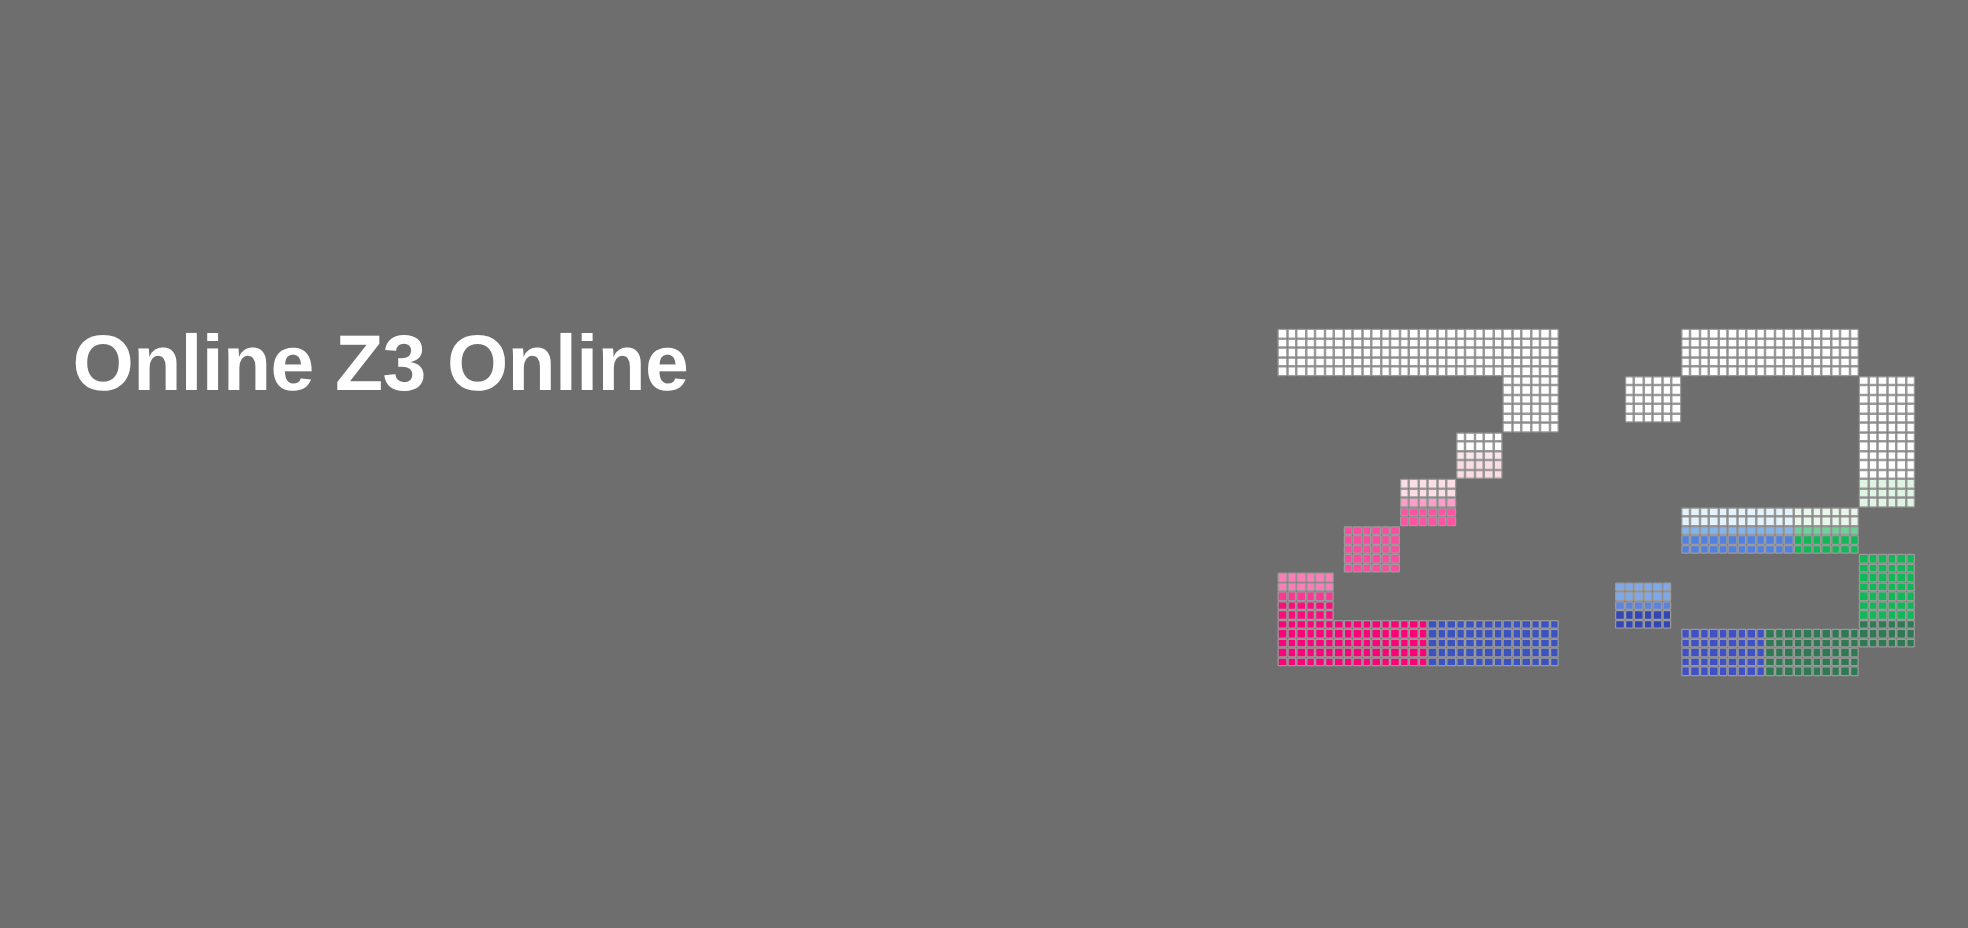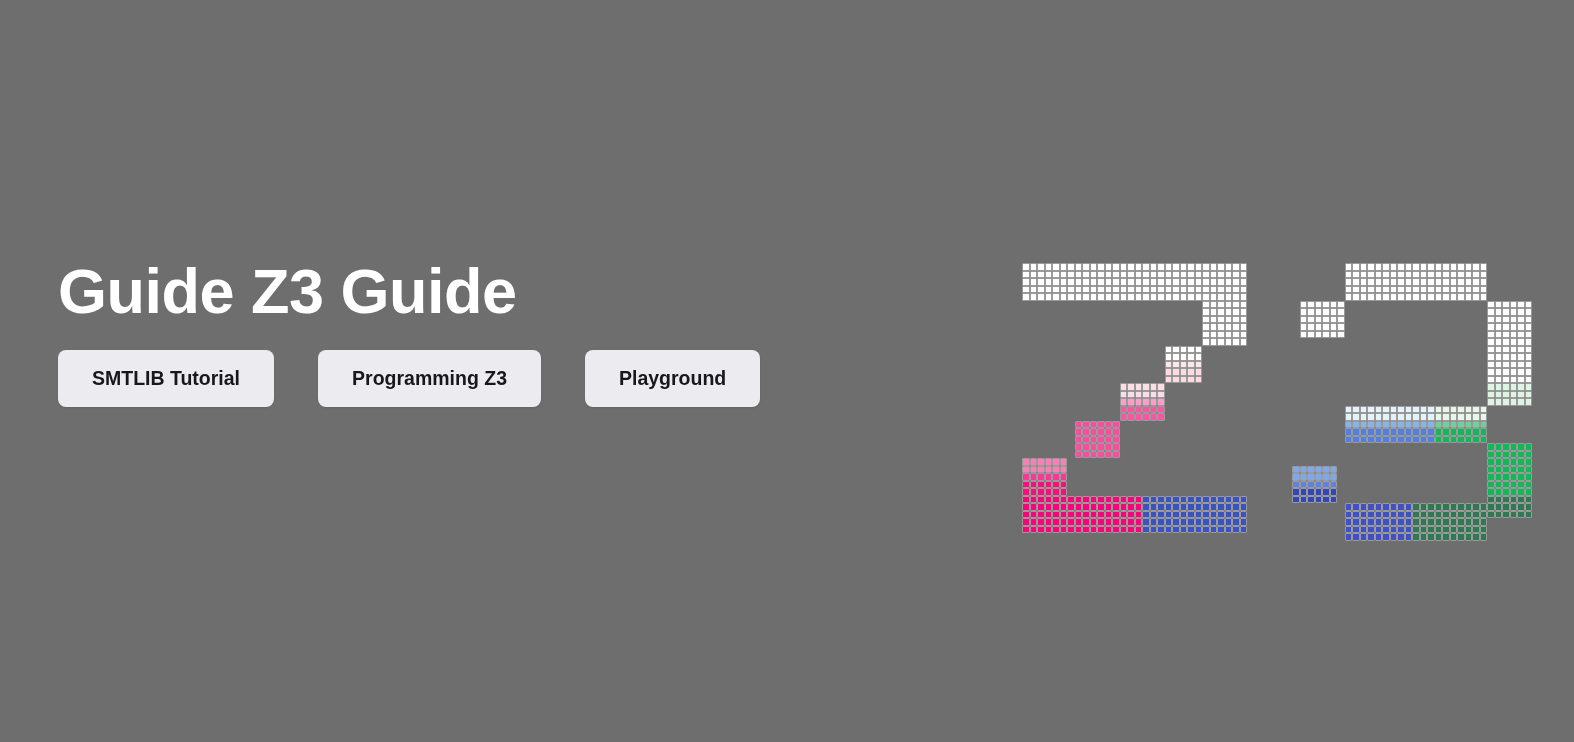--- a/index.html
+++ b/index.html
@@ -86,27 +86,22 @@
     border: 0.9px solid #9a9a9a;
     border-radius: 1px;
   }
 </style>
 </head>
 <body>
 
 <div id="hero">
 
   <div id="hero-text">
-    <h1 id="page-title">Guide Z3 Guide</h1>
-
-    <div id="cta-row">
-      <button class="cta-button">SMTLIB Tutorial</button>
-      <button class="cta-button">Programming Z3</button>
-      <button class="cta-button">Playground</button>
-    </div>
+    <h1 id="page-title">Online Z3 Online</h1>
+
   </div>
 
   <div id="pixel-logo">
     <div class="glyph" id="glyph-z">
         <div class="pxcell" style="left: 0px; top: 0px; background: rgb(255, 255, 255); border-color: rgb(154, 154, 154);"></div>
         <div class="pxcell" style="left: 7.5px; top: 0px; background: rgb(255, 255, 255); border-color: rgb(154, 154, 154);"></div>
         <div class="pxcell" style="left: 15px; top: 0px; background: rgb(255, 255, 255); border-color: rgb(154, 154, 154);"></div>
         <div class="pxcell" style="left: 22.5px; top: 0px; background: rgb(255, 255, 255); border-color: rgb(154, 154, 154);"></div>
         <div class="pxcell" style="left: 30px; top: 0px; background: rgb(255, 255, 255); border-color: rgb(154, 154, 154);"></div>
         <div class="pxcell" style="left: 37.5px; top: 0px; background: rgb(255, 255, 255); border-color: rgb(154, 154, 154);"></div>

